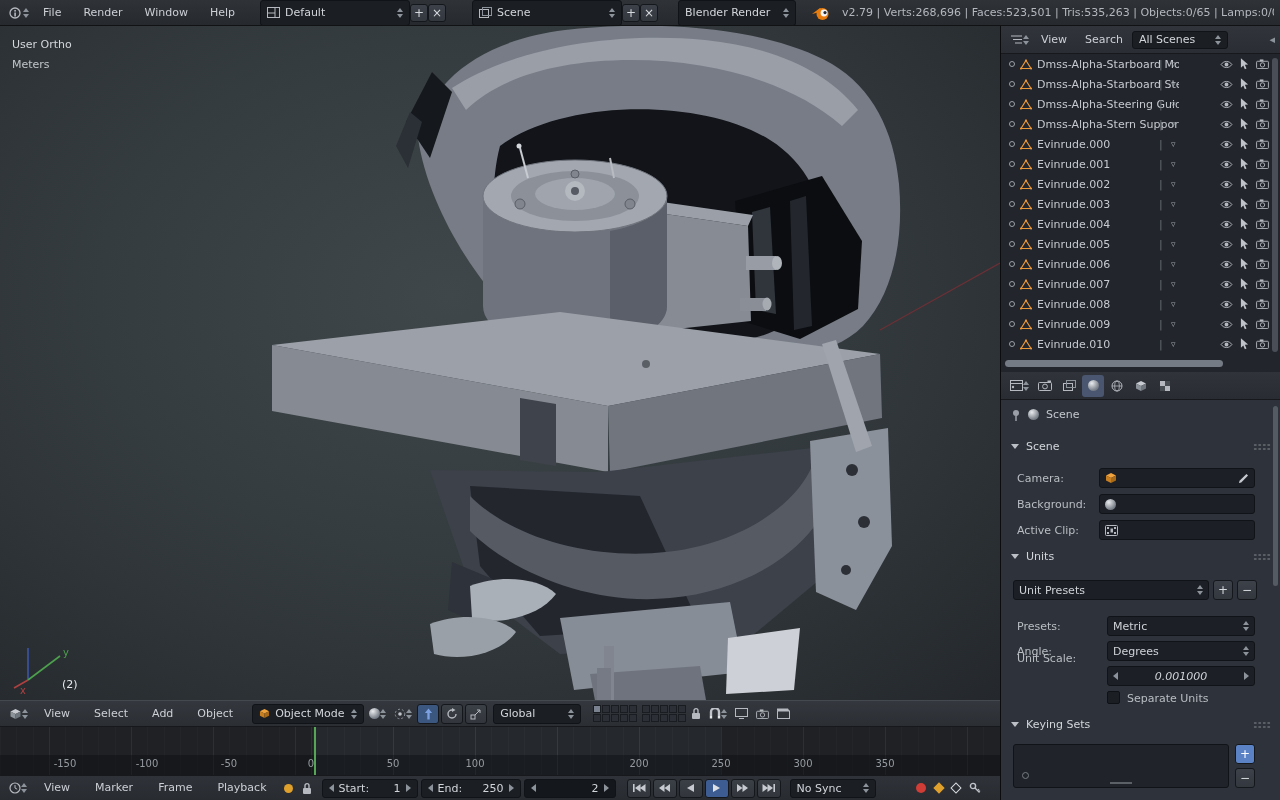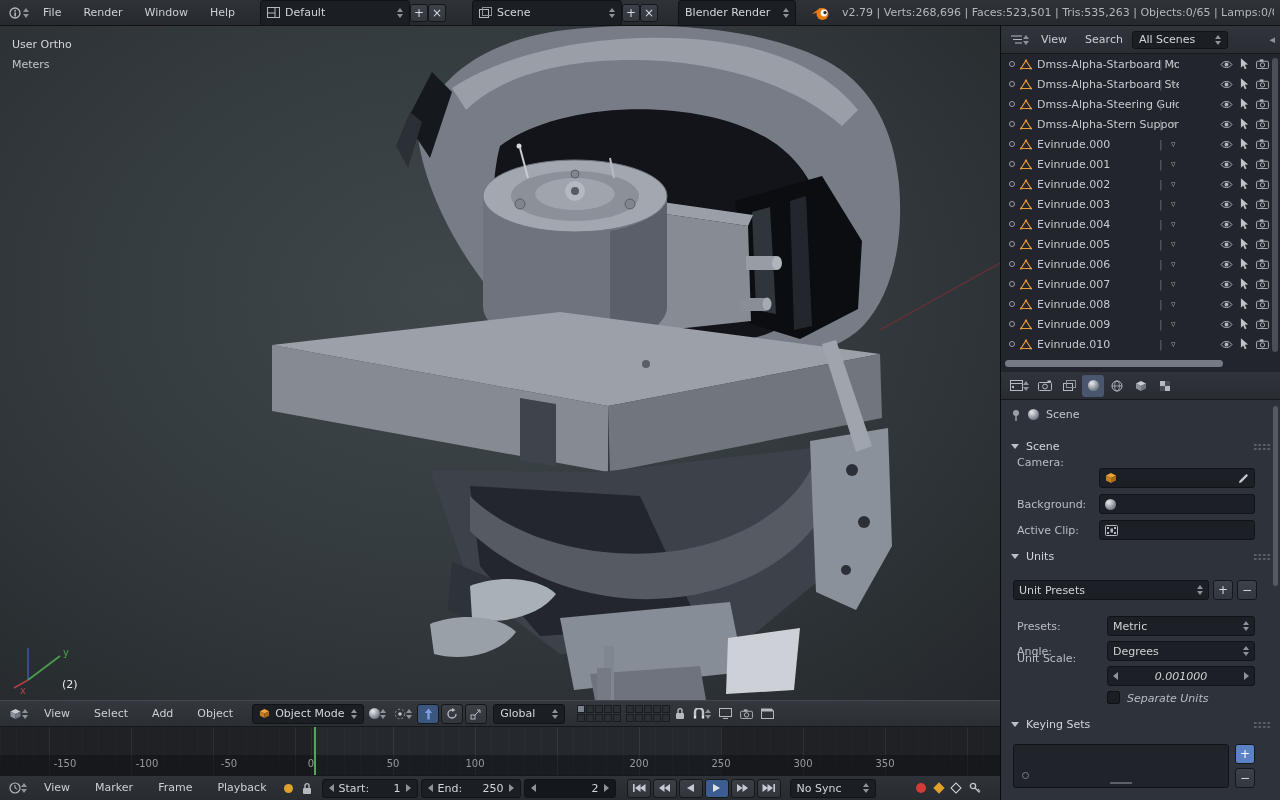--- a/index.html
+++ b/index.html
@@ -755,21 +755,21 @@
           </svg>
         <span class="sphere"></span>
         <span>Scene</span>
       </div>
 
       <div class="abs sect" style="left:10px;top:40px;width:260px;">
         <span class="tri-down"></span>
         <span>Scene</span>
         <span class="grip"></span>
       </div>
-      <span class="abs lab" style="left:16px;top:56px;">Camera:</span>
+      <span class="abs lab" style="left:16px;top:72px;">Camera:</span>
       <div class="pfield" style="left:98px;top:68px;width:156px;">
         <svg width="12" height="12" viewBox="0 0 12 12">
             <path d="M6,1 L11,3.5 L6,6 L1,3.5 Z" fill="#f0a33c"></path>
             <path d="M1,3.5 L6,6 L6,11 L1,8.5 Z" fill="#c77f22"></path>
             <path d="M11,3.5 L6,6 L6,11 L11,8.5 Z" fill="#a96a18"></path>
           </svg>
         <span style="flex:1;"></span>
         <svg width="11" height="11" viewBox="0 0 12 12">
             <path d="M1,11 L3.5,10.3 L11,2.8 L9.2,1 L1.7,8.5 Z" fill="#c6cad0"></path>
           </svg>
@@ -821,21 +821,21 @@
             <i class="dn"></i>
           </span>
       </div>
       <span class="abs lab" style="left:16px;top:252px;">Unit Scale:</span>
       <div class="pfield" style="left:106px;top:266px;width:148px;">
         <span class="arrL"></span>
         <span style="flex:1;text-align:center;font-style:italic;">0.001000</span>
         <span class="arrR"></span>
       </div>
       <span class="cb abs" style="left:106px;top:291px;"></span>
-      <span class="abs lab" style="left:126px;top:292px;font-style:italic;">Separate Units</span>
+      <span class="abs lab" style="left:126px;top:292px;">Separate Units</span>
 
       <div class="abs sect" style="left:10px;top:318px;width:260px;">
         <span class="tri-down"></span>
         <span>Keying Sets</span>
         <span class="grip"></span>
       </div>
       <div id="kbox" style="top:344px;">
         <span class="kdot"></span>
         <span class="khandle"></span>
       </div>
@@ -905,21 +905,21 @@
           <path d="M6,0 L9.5,2 L6,4 Z" fill="#b6bac0"></path>
         </svg>
     </span>
     <span class="mani">
       <svg width="12" height="12" viewBox="0 0 12 12">
           <rect x="1" y="7" width="4" height="4" fill="none" stroke="#b6bac0"></rect>
           <path d="M5,7 L10,2 M10,2 L10,5 M10,2 L7,2" stroke="#b6bac0" fill="none"></path>
         </svg>
     </span>
 
-    <span class="field" style="width:72px;margin-left:4px;">
+    <span class="field" style="width:88px;margin-left:4px;">
       <span>Global</span>
       <span class="ud">
           <i class="up"></i>
           <i class="dn"></i>
         </span>
     </span>
 
     <span style="display:inline-flex;gap:5px;margin-left:10px;">
       <span class="laygrid">
         <span class="lay on"></span>

